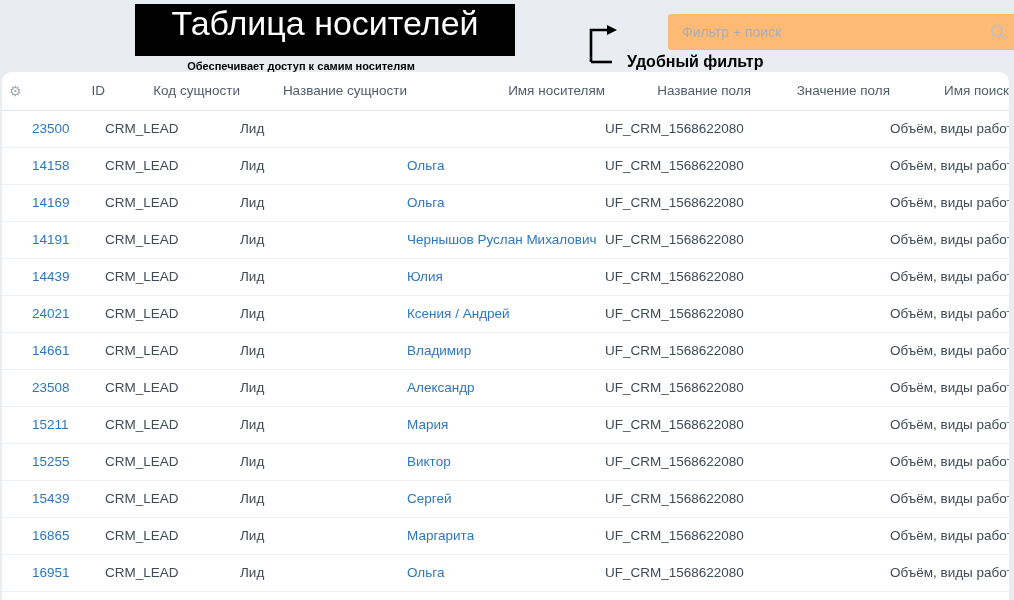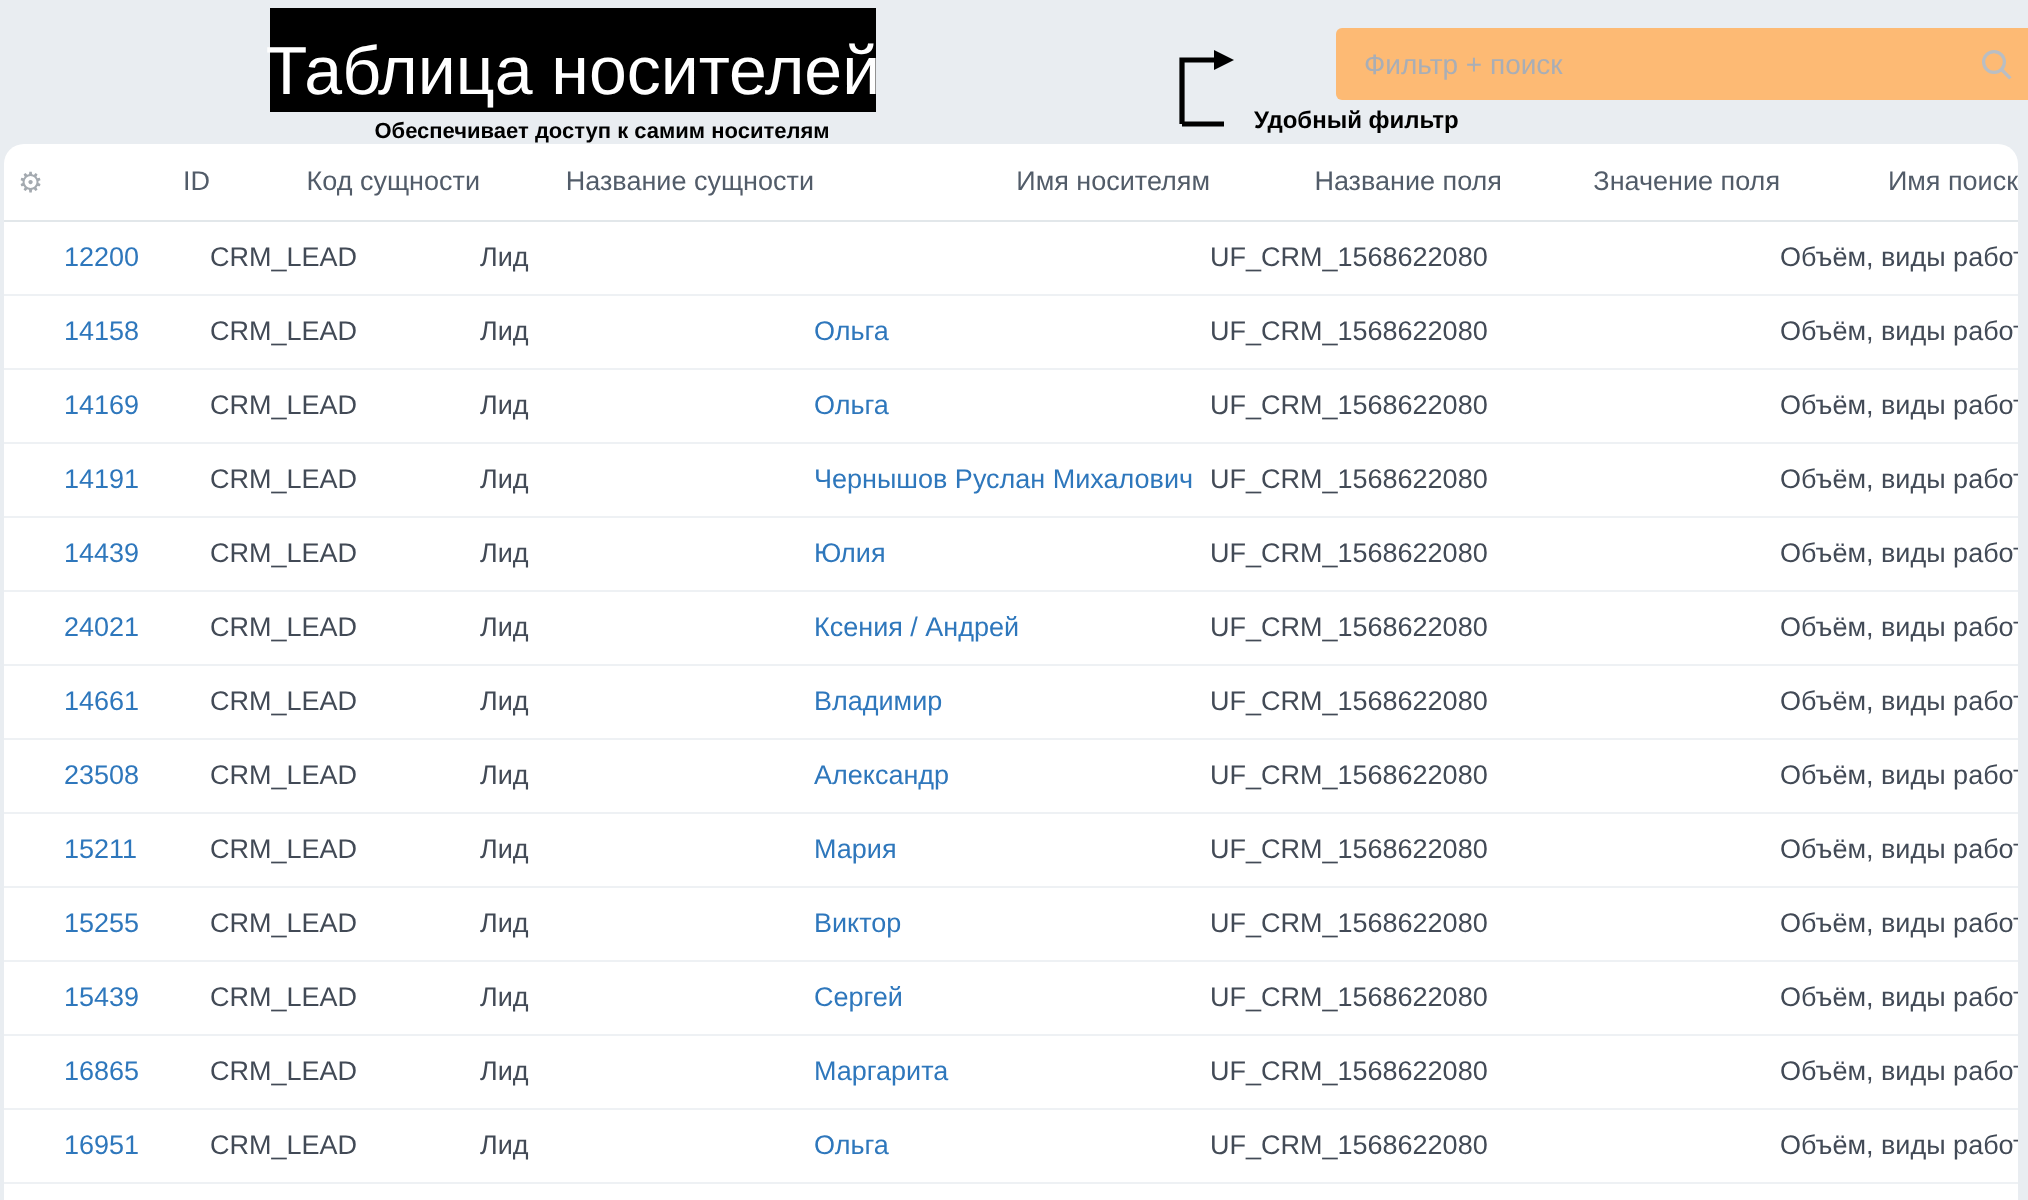--- a/index.html
+++ b/index.html
@@ -8,24 +8,24 @@
     width: 1014px; height: 600px;
     background: #e9edf1;
     font-family: "Liberation Sans", sans-serif;
     position: relative;
     overflow: hidden;
   }
 
   
   .title-box {
     position: absolute; left: 135px; top: 4px;
-    width: 303px; height: 52px;
+    width: 380px; height: 52px;
     background: #000;
     color: #fff;
-    display: flex; align-items: flex-end; justify-content: center;
+    display: flex; align-items: flex-start; justify-content: center;
     font-size: 34px;
     white-space: nowrap;
   }
   .subtitle {
     position: absolute; left: 135px; top: 60px; width: 332px;
     text-align: center;
     font-weight: bold; font-size: 11px; color: #000;
     white-space: nowrap;
   }
 
@@ -41,21 +41,21 @@
     padding: 0 14px;
     font-family: "Liberation Sans", sans-serif;
     font-size: 14px; color: #333;
   }
   .search-box input::placeholder { color: #a9aeb6; }
   .search-icon { margin-right: 12px; display: flex; align-items: center; }
 
   .callout-arrow { position: absolute; left: 578px; top: 22px; }
   .annotation-label {
     position: absolute; left: 627px; top: 53px;
-    font-weight: bold; font-size: 12px; color: #000;
+    font-weight: bold; font-size: 16px; color: #000;
     white-space: nowrap;
   }
 
   
   .panel {
     position: absolute; left: 2px; top: 72px;
     width: 1007px; height: 528px;
     background: #fff;
     border-radius: 10px 10px 0 0;
   }
@@ -130,21 +130,21 @@
         <th>Имя носителям</th>
         <th>Название поля</th>
         <th>Значение поля</th>
         <th class="col-last">Имя поиск</th>
       </tr>
     </thead>
     <tbody>
   <tr>
     <td></td>
     <td>
-      <a class="cell-link">12200</a>
+      <a class="cell-link">23500</a>
     </td>
     <td>CRM_LEAD</td>
     <td>Лид</td>
     <td>
       <a class="cell-link"></a>
     </td>
     <td>UF_CRM_1568622080</td>
     <td></td>
     <td class="col-last">Объём, виды работ</td>
   </tr>

